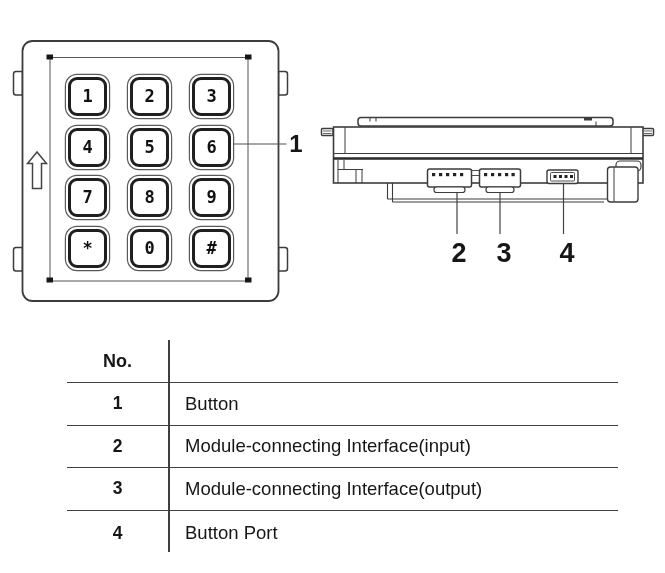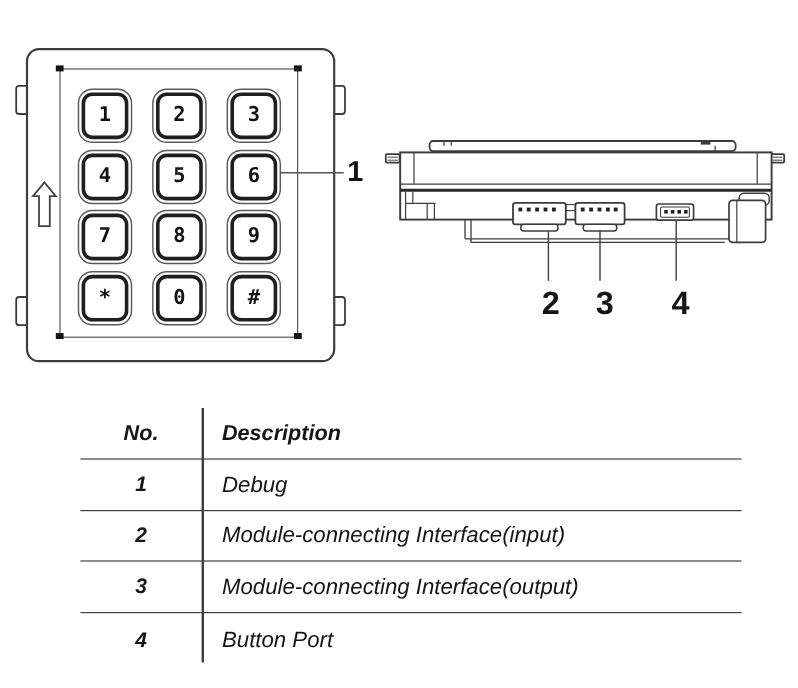--- a/index.html
+++ b/index.html
@@ -29,21 +29,21 @@
     position:absolute; transform:translate(-50%,-50%);
     font-weight:bold; color:#161616; line-height:1;
   }
   #callout-1 { left:296px; top:144px; font-size:24px; }
   #callout-2 { left:459px; top:253px; font-size:27px; }
   #callout-3 { left:504px; top:253px; font-size:27px; }
   #callout-4 { left:567px; top:253px; font-size:27px; }
 
   
   #parts-table { position:absolute; left:67px; top:340px; width:551px; color:#161616; }
-  .t-row { display:flex; align-items:center; height:41.5px; border-bottom:1.7px solid #3f3f3f;font-style:italic; }
+  .t-row { display:flex; align-items:center; height:41.5px; border-bottom:1.7px solid #3f3f3f; }
   .t-row.head { height:42px; }
   .t-row.last { height:45px; border-bottom:none; }
   .col-no   { width:101px; text-align:center; font-weight:bold; font-size:17.5px; }
   .col-desc { flex:1; padding-left:17px; font-size:18.5px; }
   .head .col-no { font-size:18px; }
   .head .col-desc { font-weight:bold; font-size:18px; }
   #tbl-divider {
     position:absolute; left:101px; top:0; width:1.7px; height:212px;
     background:#3f3f3f;
   }
@@ -171,26 +171,25 @@
     </div>
 
   <span id="callout-1" class="callout">1</span>
   <span id="callout-2" class="callout">2</span>
   <span id="callout-3" class="callout">3</span>
   <span id="callout-4" class="callout">4</span>
 
   <div id="parts-table">
     <div class="t-row head">
       <div class="col-no">No.</div>
-      <div class="col-desc">Description</div>
     </div>
     <div id="tbl-body">
         <div class="t-row">
           <div class="col-no">1</div>
-          <div class="col-desc">Debug</div>
+          <div class="col-desc">Button</div>
         </div>
         <div class="t-row">
           <div class="col-no">2</div>
           <div class="col-desc">Module-connecting Interface(input)</div>
         </div>
         <div class="t-row">
           <div class="col-no">3</div>
           <div class="col-desc">Module-connecting Interface(output)</div>
         </div>
         <div class="t-row last">

